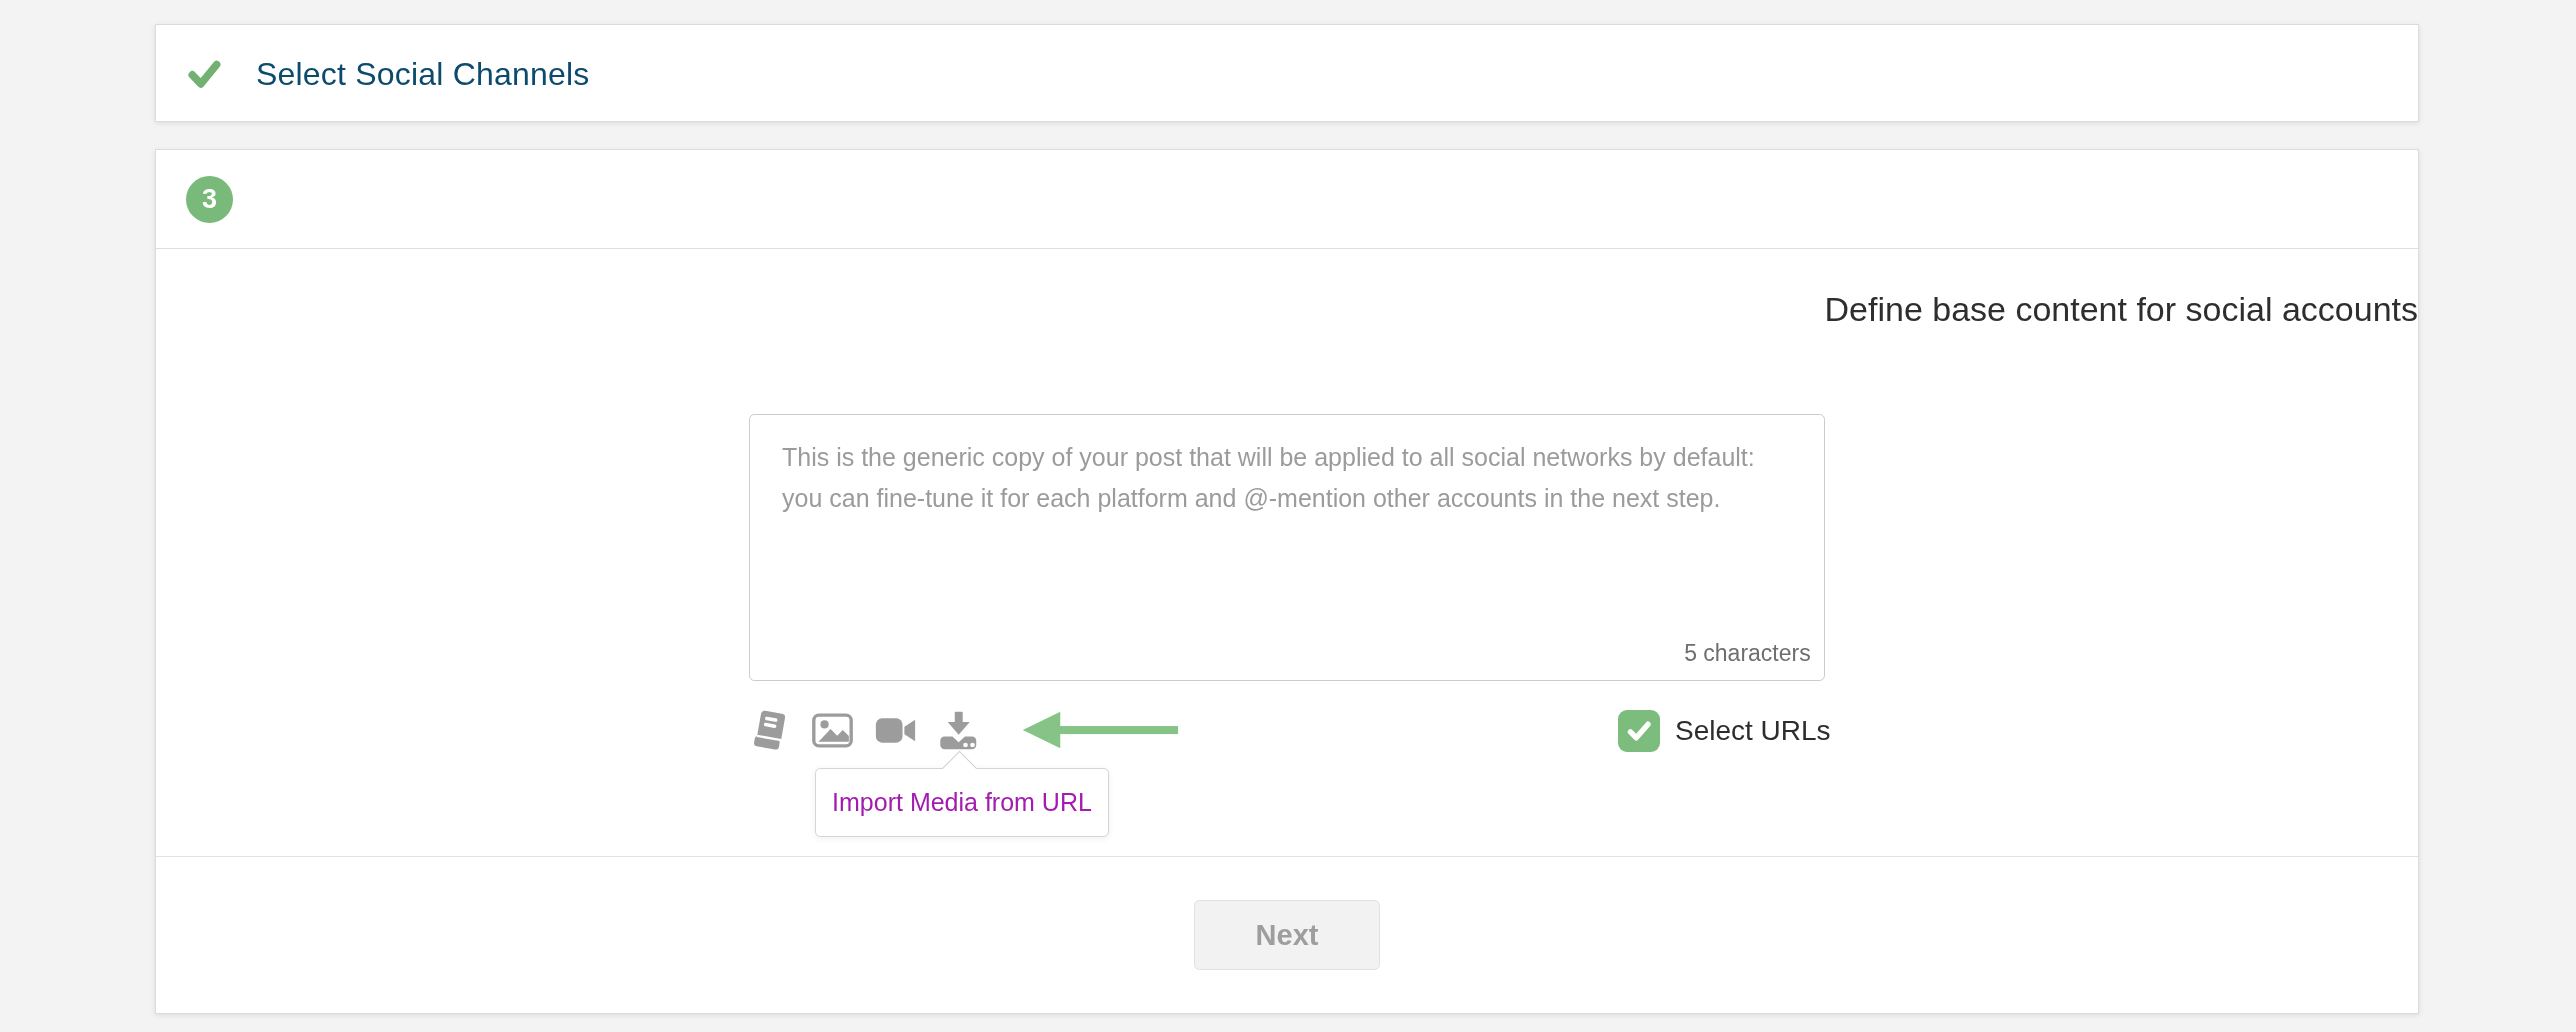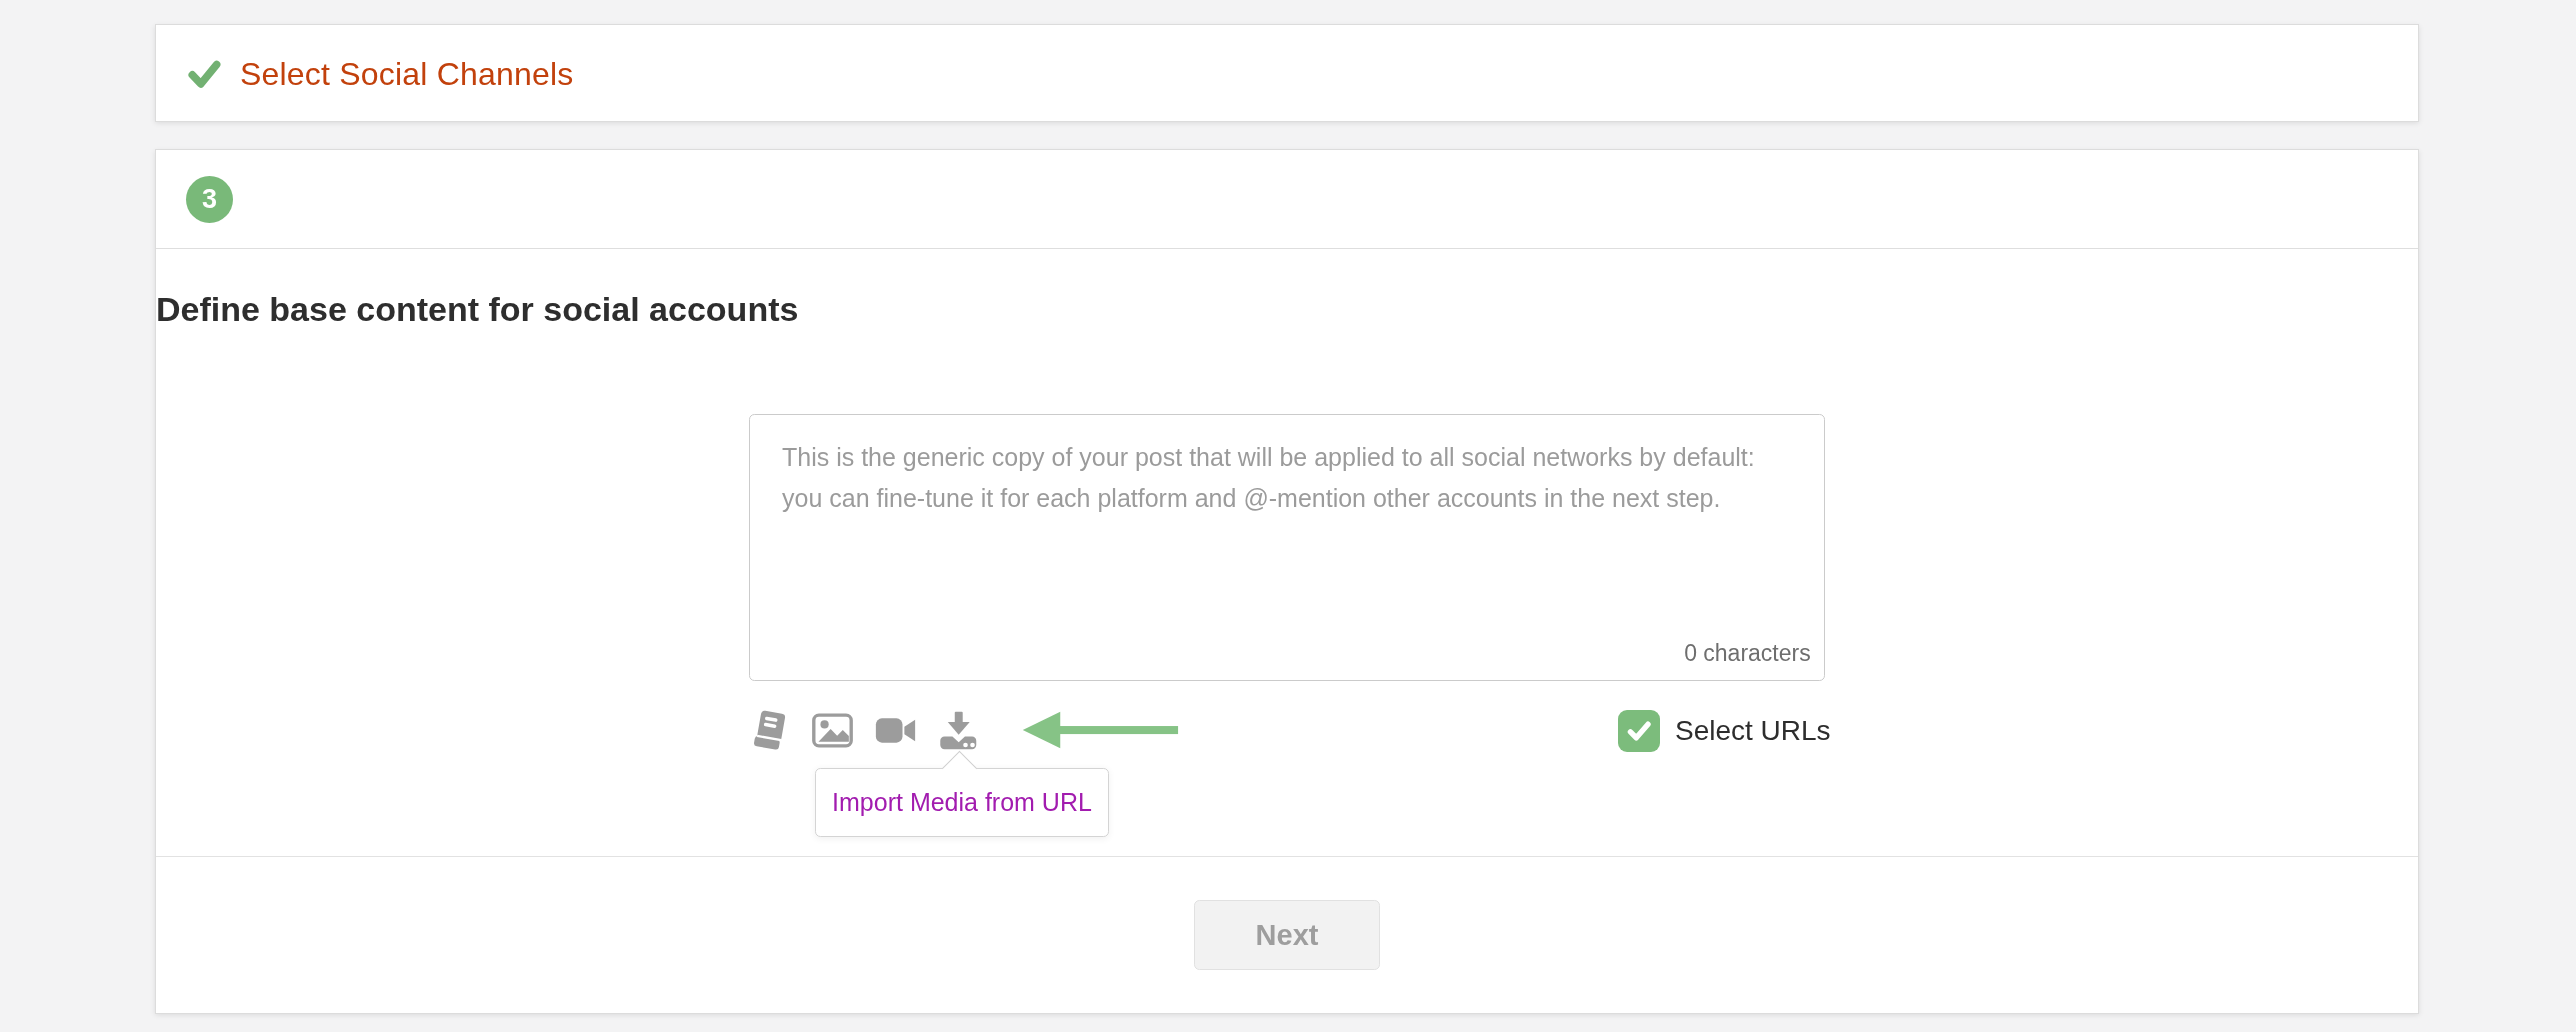--- a/index.html
+++ b/index.html
@@ -16,34 +16,34 @@
   }
   .card-step1 { top:24px; height:98px; }
   .card-step3 { top:149px; height:865px; }
 
   .card-header {
     display:flex; align-items:center; height:98px; padding:0 30px;
     cursor:pointer;
   }
   .card-step3 .card-header { height:99px; border-bottom:0.9px solid #dedede; }
   .step-title {
-    font-size:32px; font-weight:400; color:#c2410c; margin-left:18px;
+    font-size:32px; font-weight:400; color:#0c4a6e; margin-left:34px;
     letter-spacing:0.2px;
   }
   .check-icon { width:36px; height:36px; display:inline-flex; }
   .step-badge {
     width:47px; height:47px; border-radius:50%; background:#79b979;
     color:#ffffff; font-size:27px; font-weight:700;
     display:flex; align-items:center; justify-content:center;
   }
 
   .card-body { position:absolute; top:99px; left:0; width:100%; height:609px; }
   .composer-heading {
-    position:absolute; top:41px; left:0; width:100%; text-align:left;
-    font-size:34px; font-weight:700; color:#2e2e2e;
+    position:absolute; top:41px; left:0; width:100%; text-align:right;
+    font-size:34px; font-weight:400; color:#2e2e2e;
   }
 
   .editor-wrap { position:absolute; left:593px; top:165px; width:1076px; height:267px; }
   .editor-wrap textarea {
     width:100%; height:100%; border:0.9px solid #cbcbcb; border-radius:5.4px;
     padding:21.5px 32px; font-family:"Liberation Sans", sans-serif;
     font-size:25px; line-height:41px; color:#444444; resize:none;
     background:#ffffff; outline:none;
   }
   .editor-wrap textarea::placeholder { color:#9b9b9b; opacity:1; }
@@ -116,21 +116,21 @@
   <section class="card card-step3">
     <div class="card-header">
       <span class="step-badge">3</span>
     </div>
 
     <div class="card-body">
       <h3 class="composer-heading">Define base content for social accounts</h3>
 
       <div class="editor-wrap">
         <textarea placeholder="This is the generic copy of your post that will be applied to all social networks by default: you can fine-tune it for each platform and @-mention other accounts in the next step." style=""></textarea>
-        <span class="char-counter">0 characters</span>
+        <span class="char-counter">5 characters</span>
       </div>
 
       <div class="toolbar">
         <span class="tool-btn">
           <svg width="43" height="43" viewBox="0 0 46 46">
             <g transform="rotate(10 23 23)" fill="#9c9c9c">
               <rect x="9" y="31" width="27" height="11" rx="3.5"></rect>
               <rect x="11" y="3" width="26" height="30" rx="4"></rect>
               <path d="M11 31 h26" stroke="#ffffff" stroke-width="2.6"></path>
               <rect x="16" y="9" width="13.5" height="3.8" rx="1.8" fill="#ffffff"></rect>

